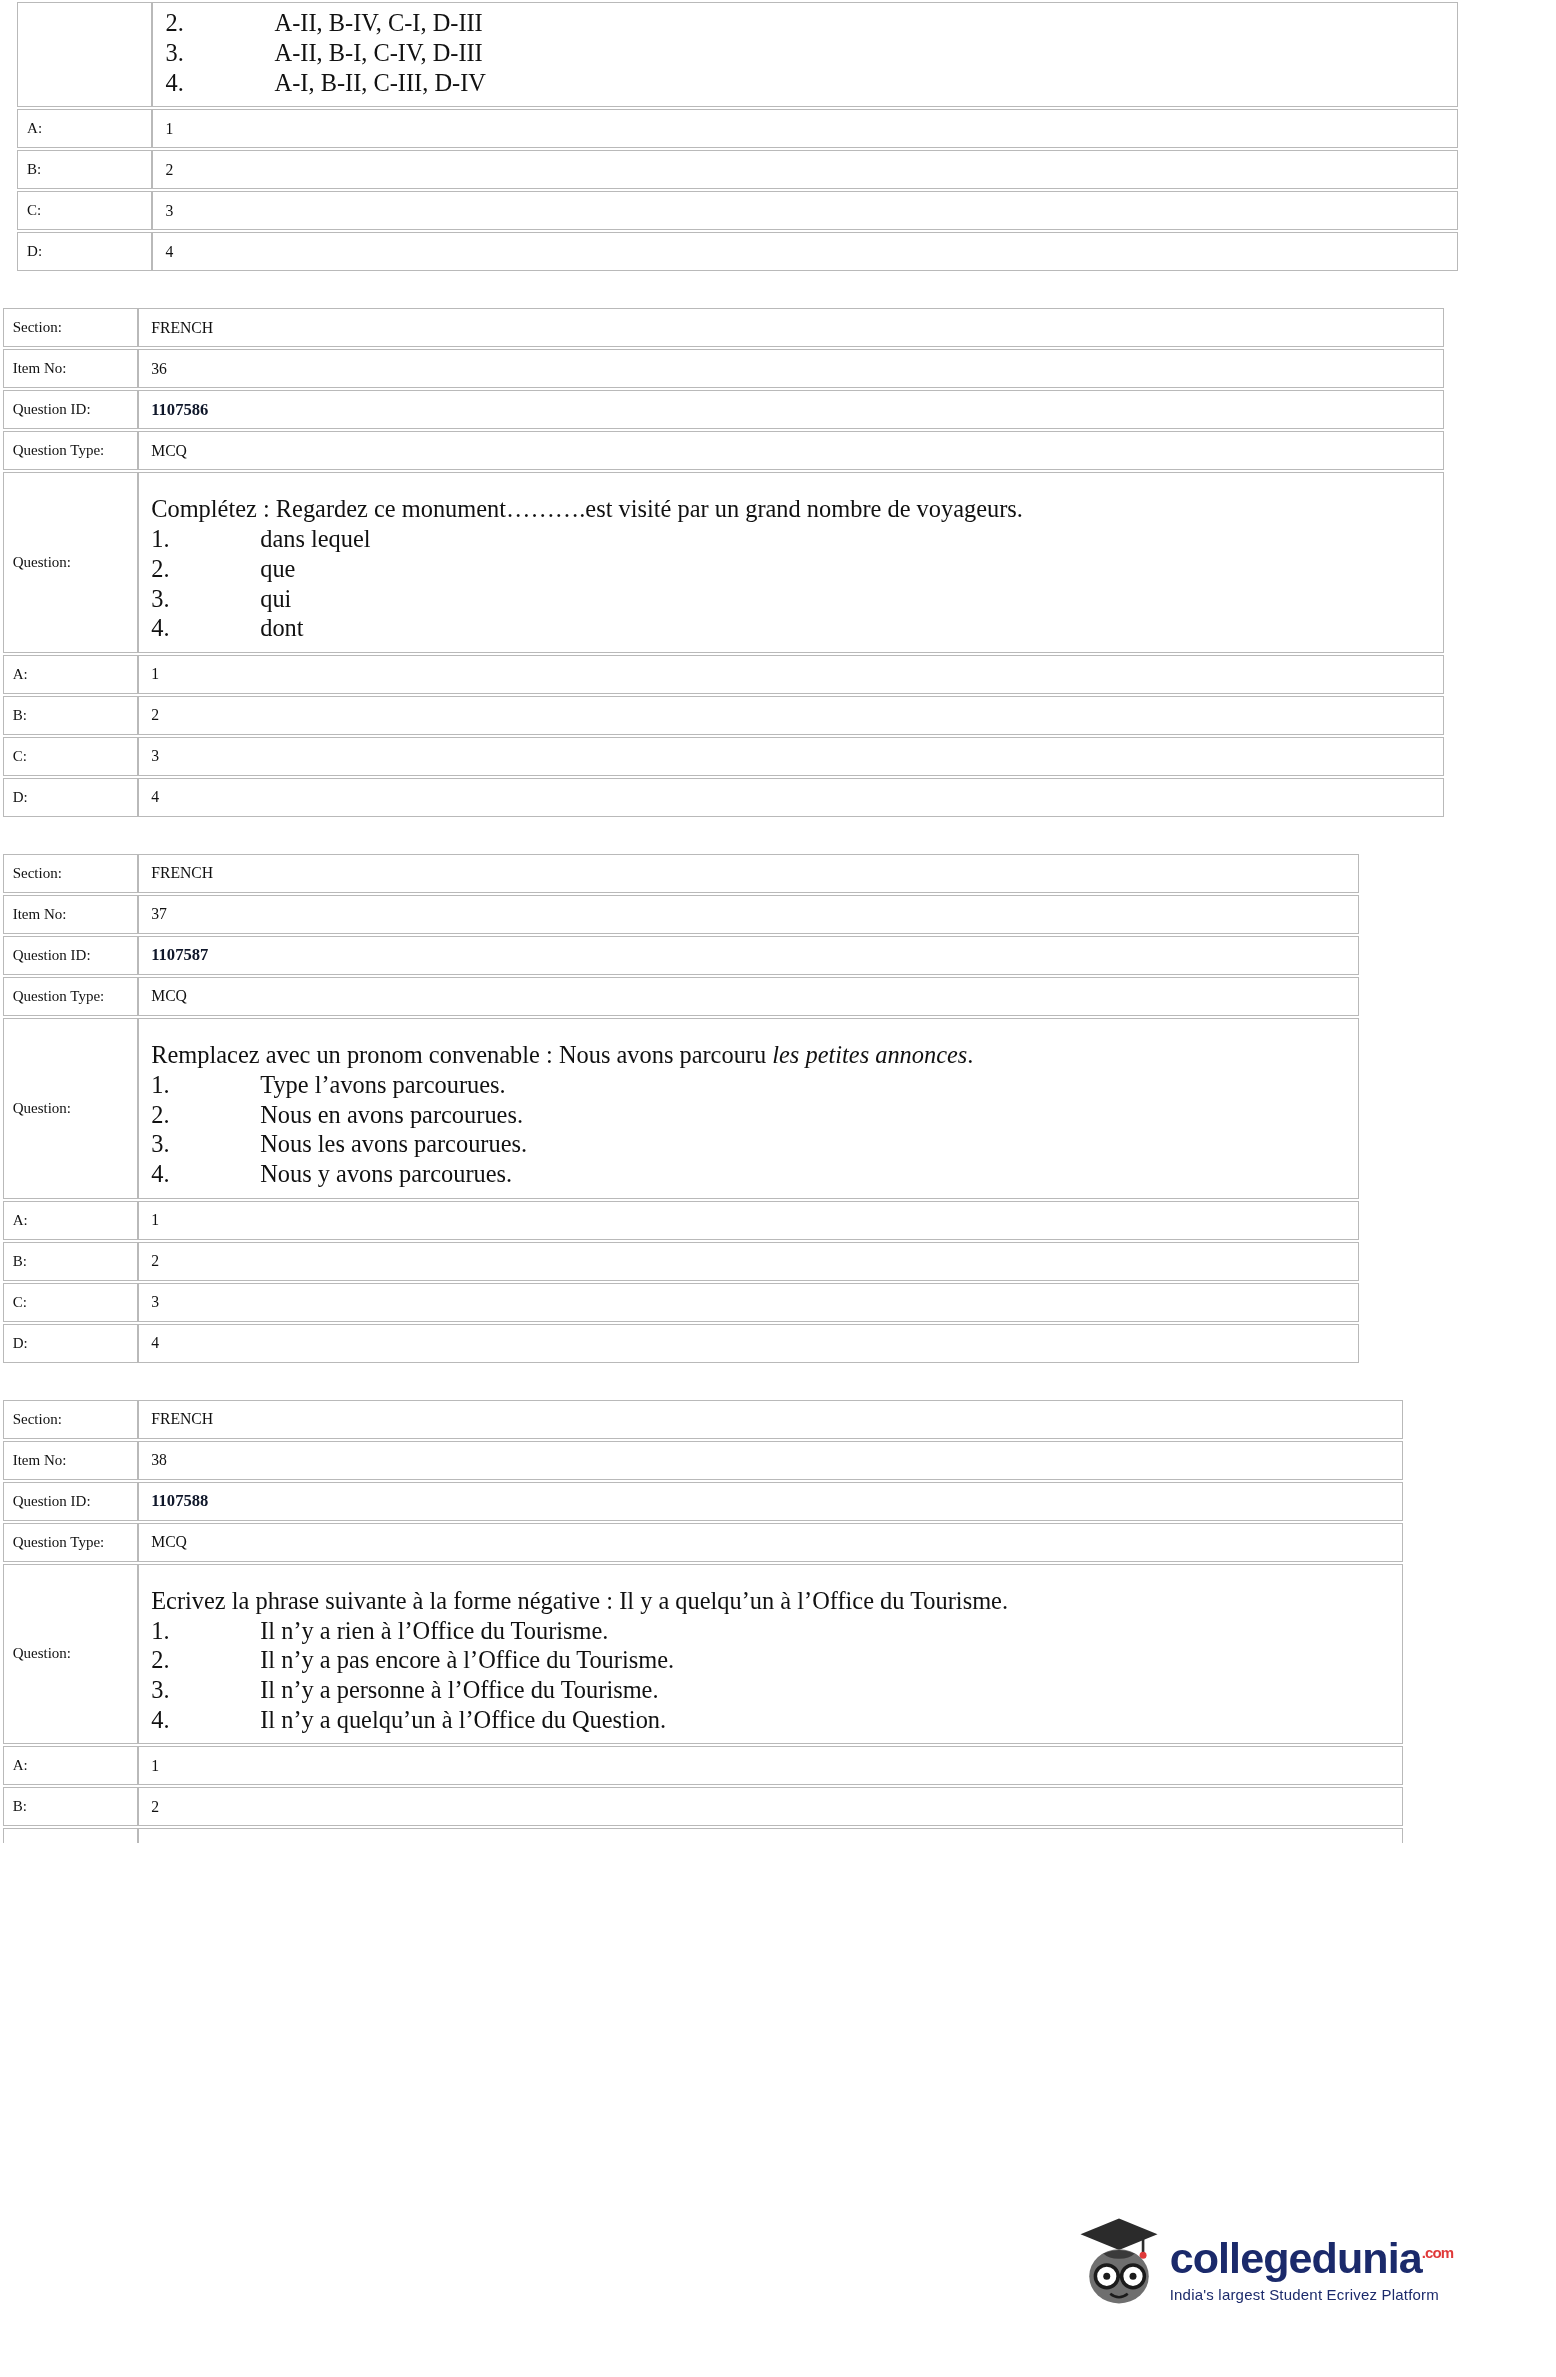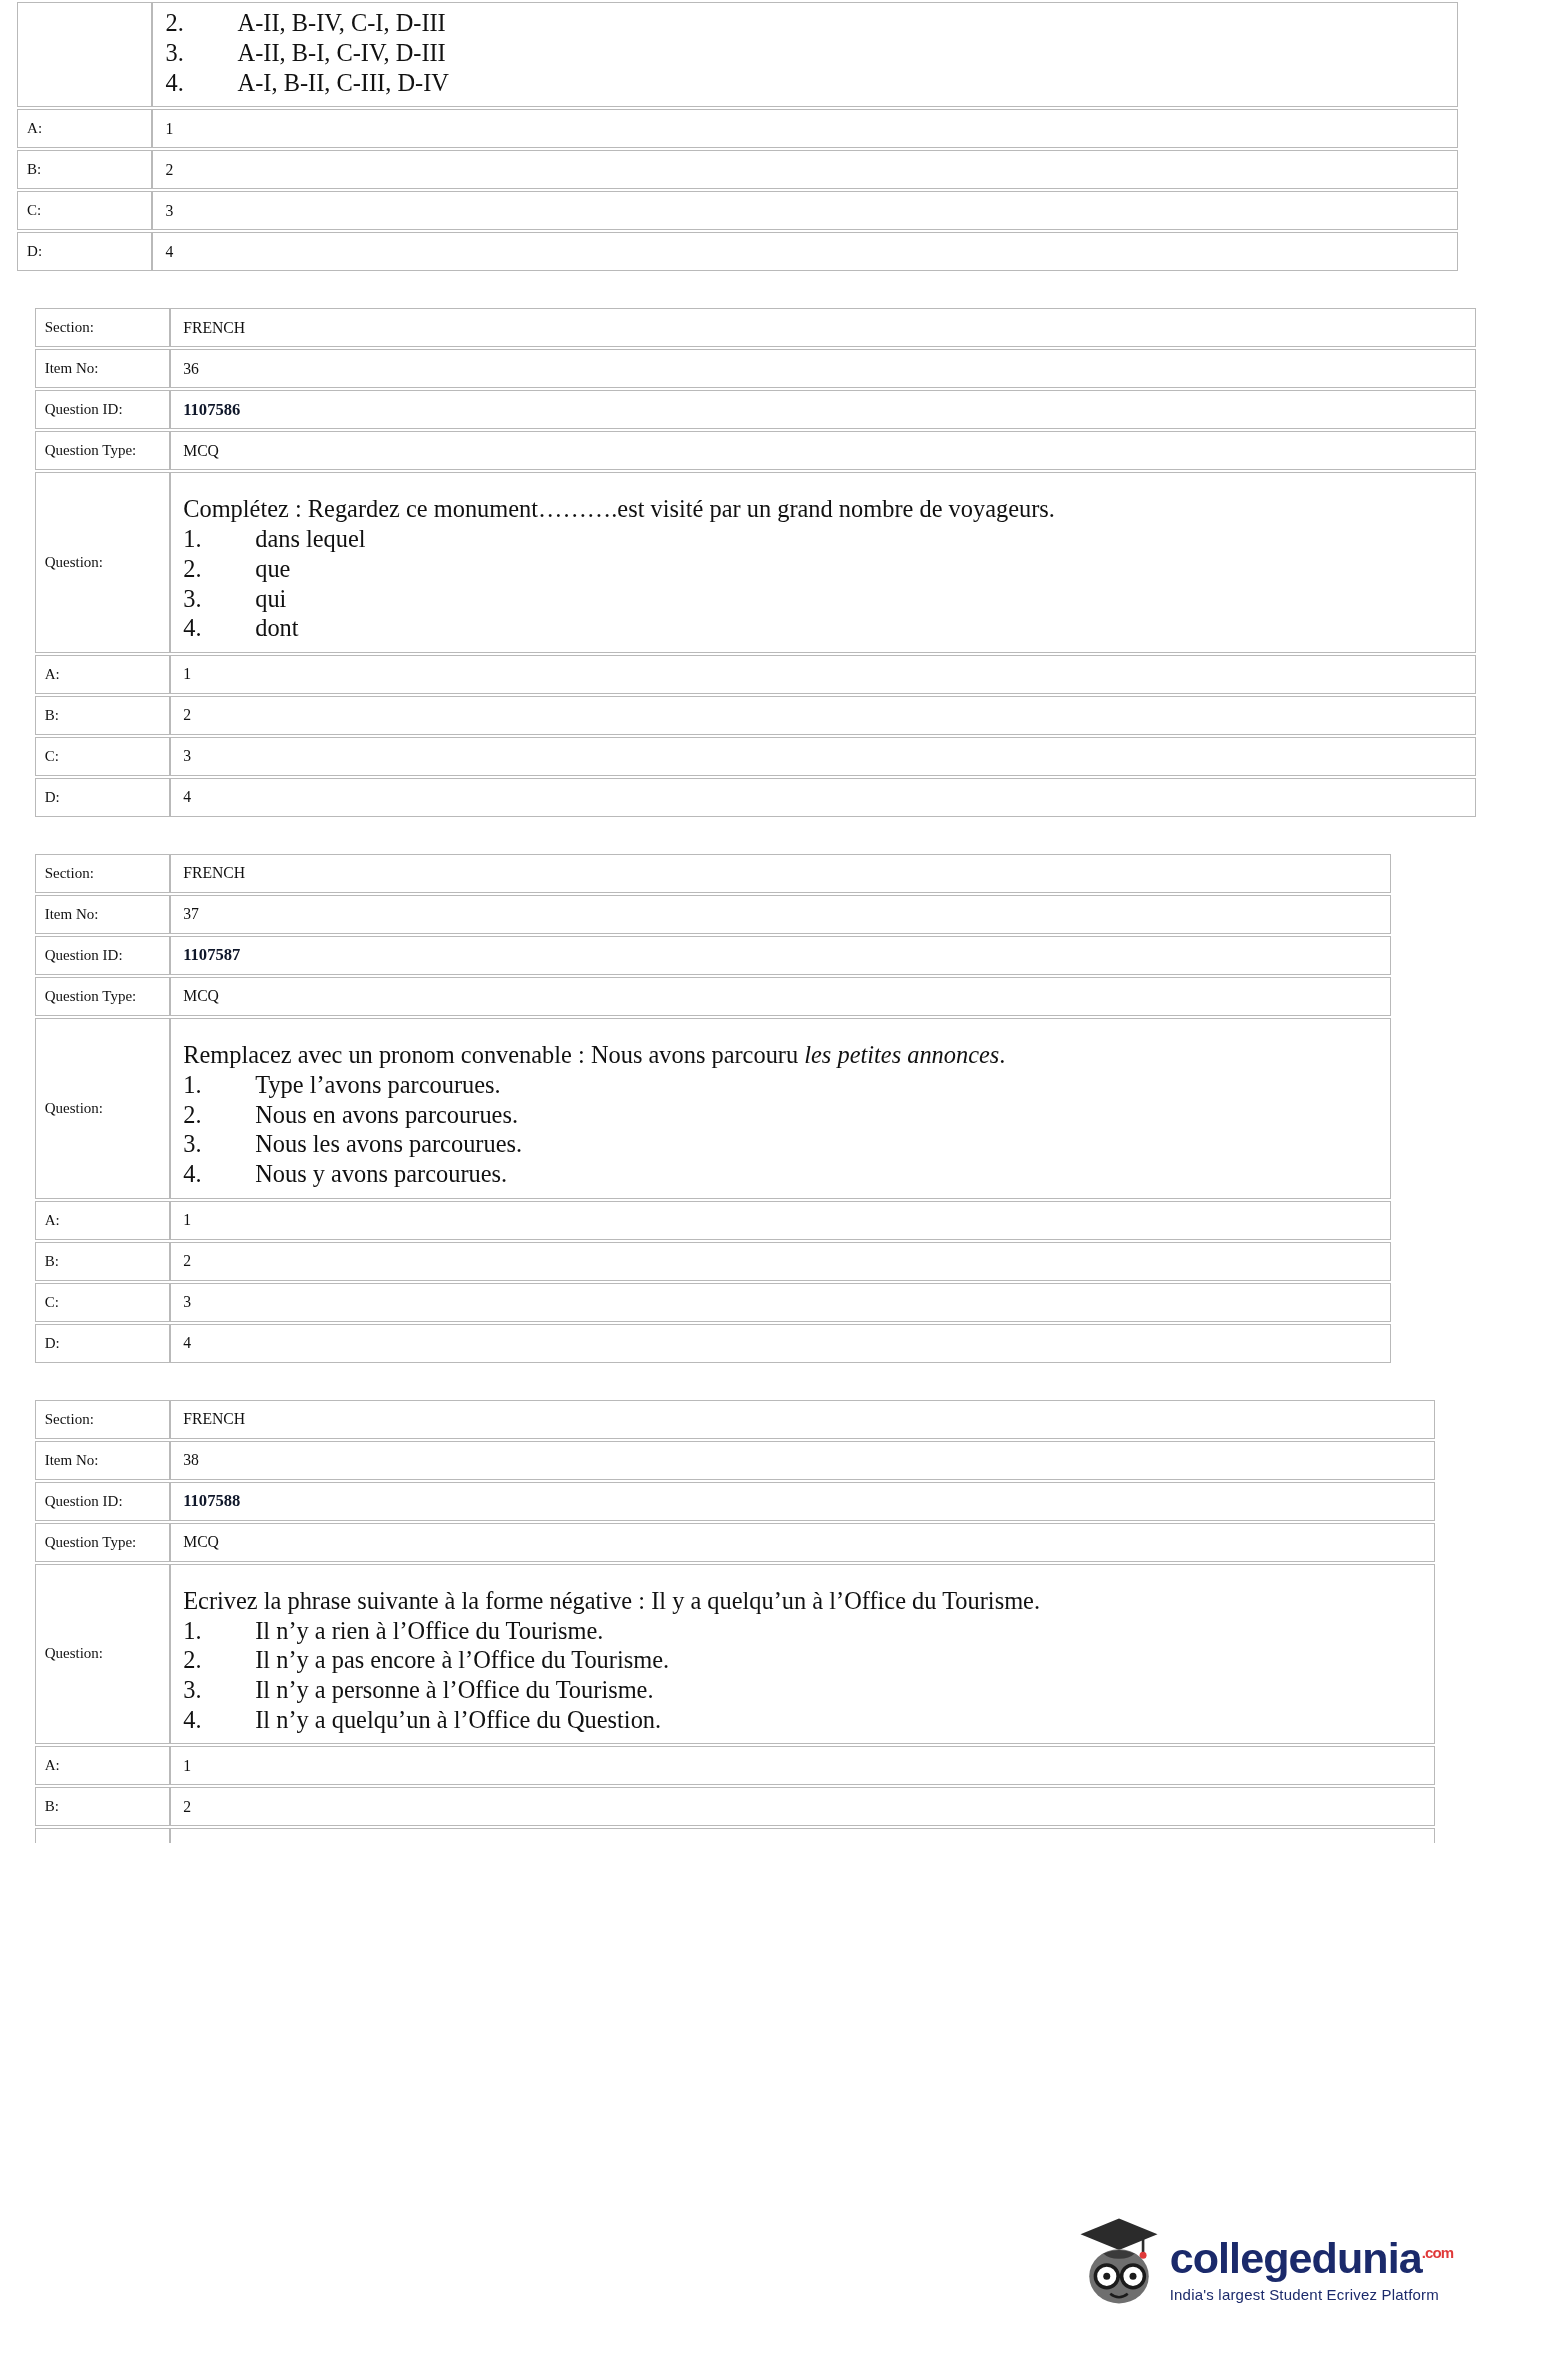--- a/index.html
+++ b/index.html
@@ -21,21 +21,21 @@
     padding: 0 0 0 0;
   }
   .sheet {
     width: 1557px;
     padding-top: 0px;
   }
 
   
   .qblock {
     margin: 0 0 33px 0;
-    padding: 0 0 0 35px;
+    padding: 0 0 0 3px;
   }
   .qtable {
     border-collapse: separate;
     border-spacing: 0 2.6px;
     width: 1430px;
     table-layout: fixed;
   }
   .qtable td {
     border: 0.9px solid #b9b9b9;
     vertical-align: middle;
@@ -91,20 +91,21 @@
     white-space: nowrap;
     display: flex;
   }
   ol.opts li .num {
     width: 72px;
     flex: 0 0 72px;
     text-align: left;
   }
   ol.opts li .txt {
     flex: 1 1 auto;
+    margin-left: 37px;
   }
 
   
   .w1 .qtable { width: 1441px; }
   .w3 .qtable { width: 1356px; }
   .w4 .qtable { width: 1400px; }
 
   
   .topcut {
     padding: 0 0 0 17.4px;

